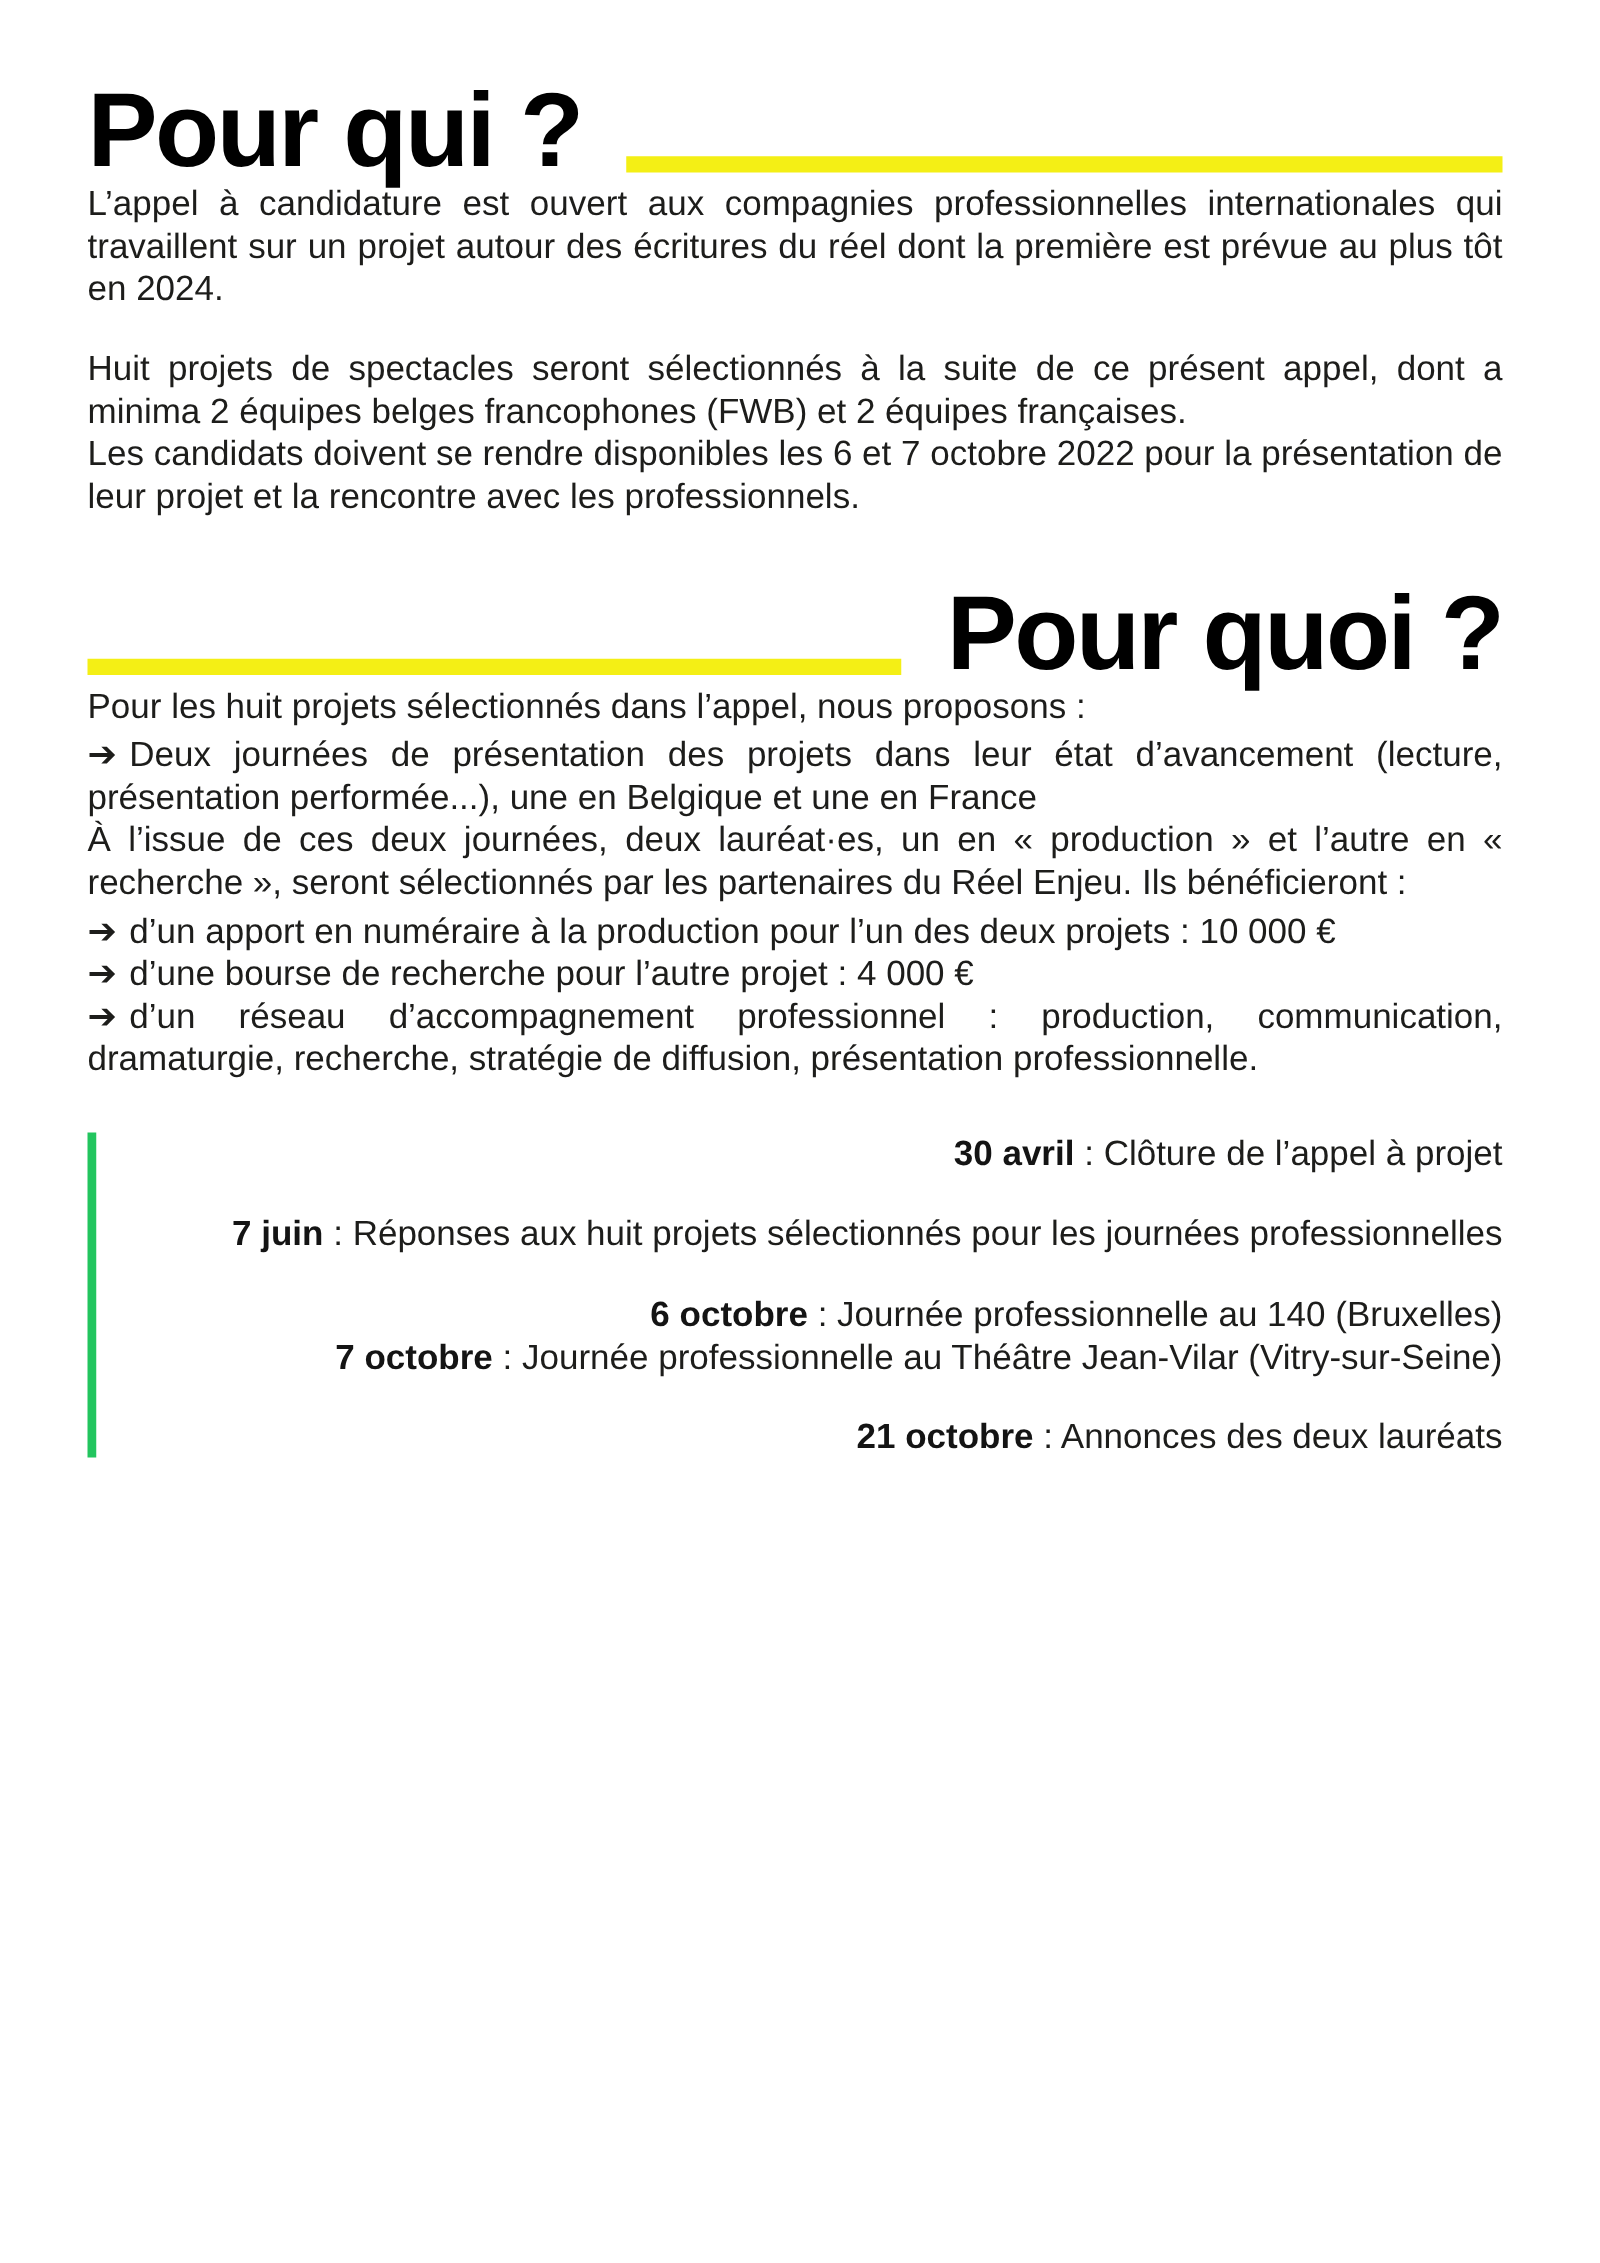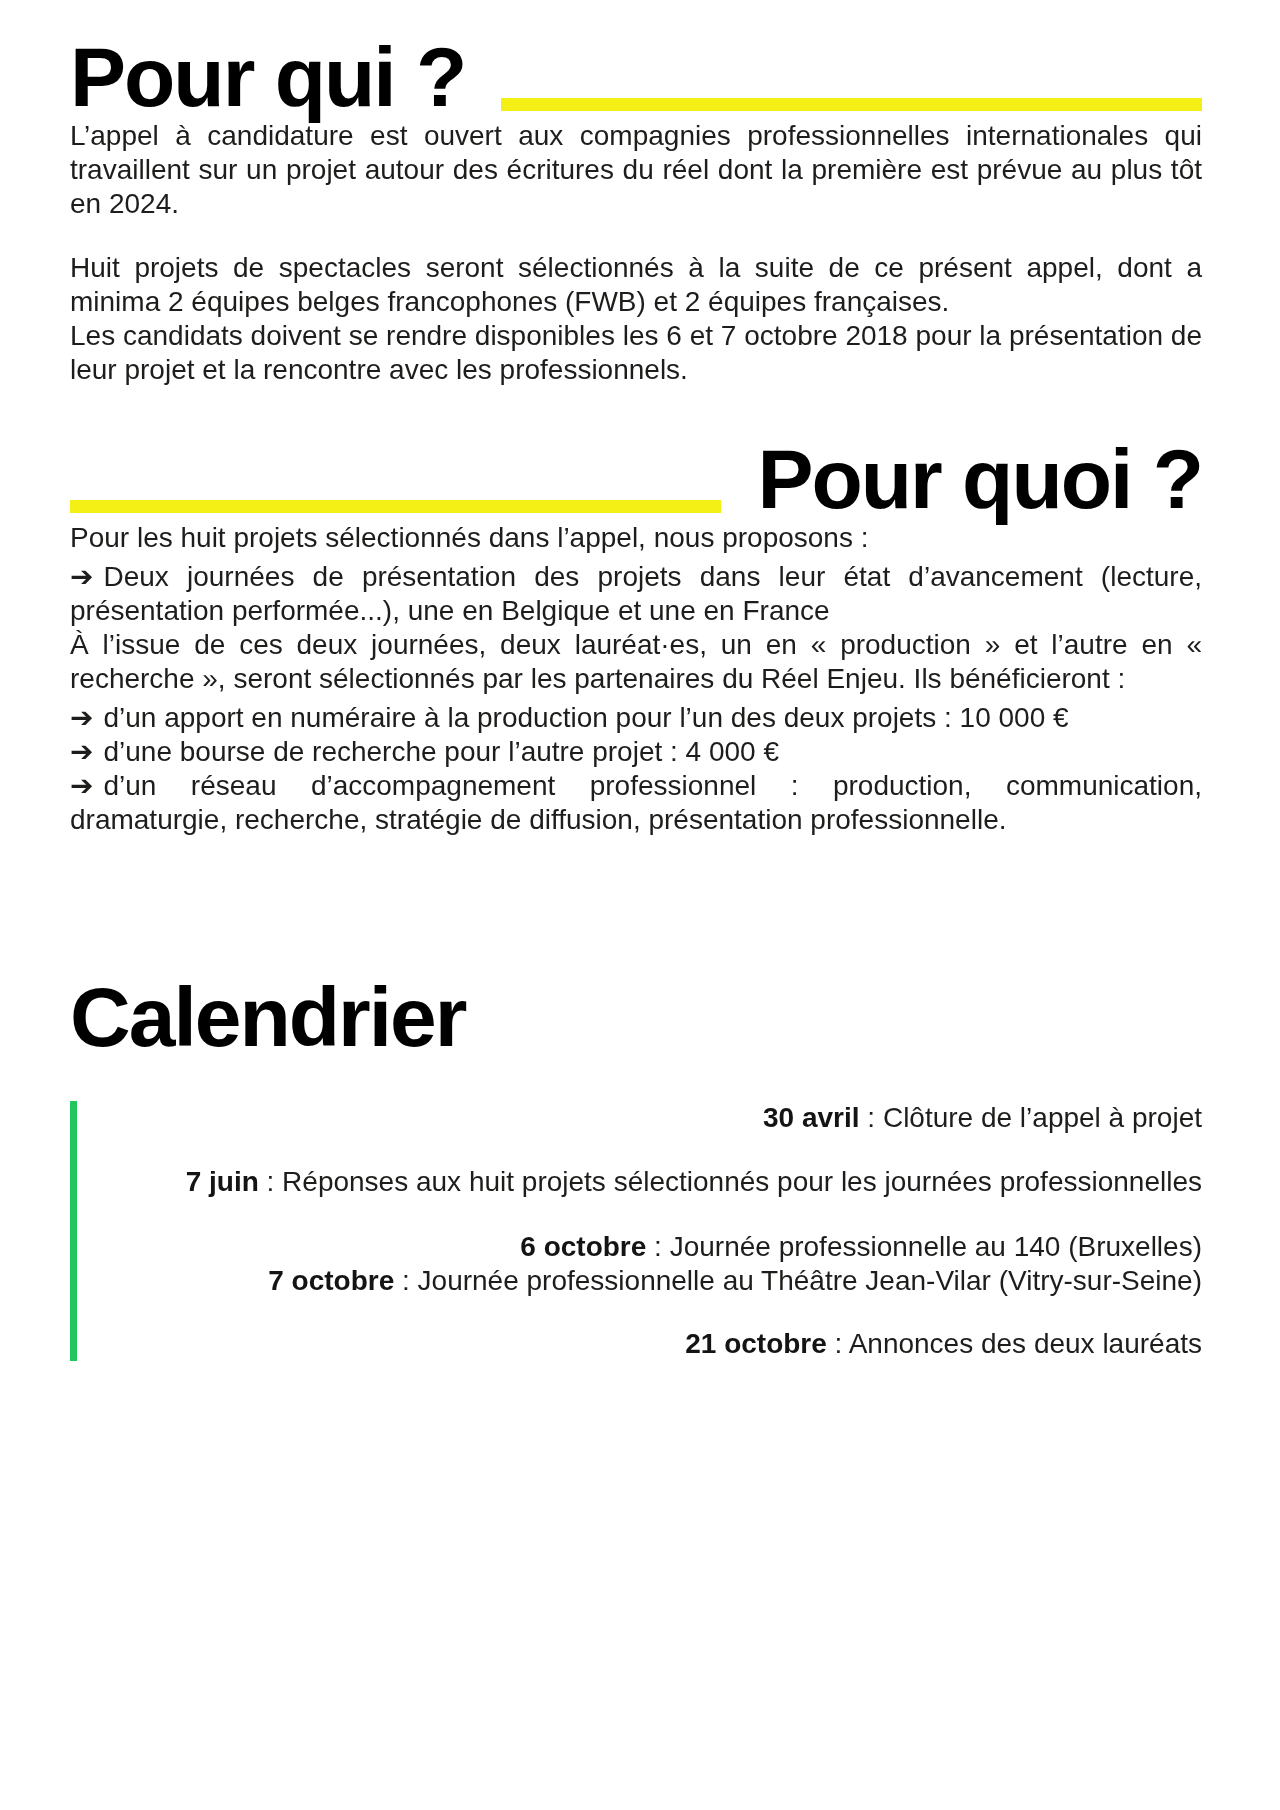--- a/index.html
+++ b/index.html
@@ -26,21 +26,21 @@
     line-height: 1;
     font-weight: bold;
     letter-spacing: -2px;
     color: #000000;
     white-space: nowrap;
   }
   .sec-head {
     display: flex;
     align-items: flex-end;
   }
-  .sec-head-1 { margin-top: 35px; }
+  .sec-head-1 { margin-top: 62px; }
   .sec-head-2 { margin-top: 50px; }
   .rule {
     flex: 1;
     height: 13px;
     background: #f4ef15;
     margin-bottom: 8px;
   }
   .rule-right { margin-left: 36px; }
   .rule-left  { margin-right: 36px; }
   p.body {
@@ -85,21 +85,21 @@
 
   <header class="sec-head sec-head-1">
     <h1>Pour qui ?</h1>
     <div class="rule rule-right"></div>
   </header>
 
   <p class="body para1">L’appel à candidature est ouvert aux compagnies professionnelles internationales qui travaillent sur un projet autour des écritures du réel dont la première est prévue au plus tôt en 2024.</p>
 
   <div class="para-group">
     <p class="body">Huit projets de spectacles seront sélectionnés à la suite de ce présent appel, dont a minima 2 équipes belges francophones (FWB) et 2 équipes françaises.</p>
-    <p class="body">Les candidats doivent se rendre disponibles les 6 et 7 octobre 2018 pour la présentation de leur projet et la rencontre avec les professionnels.</p>
+    <p class="body">Les candidats doivent se rendre disponibles les 6 et 7 octobre 2022 pour la présentation de leur projet et la rencontre avec les professionnels.</p>
   </div>
 
   <header class="sec-head sec-head-2">
     <div class="rule rule-left"></div>
     <h1>Pour quoi ?</h1>
   </header>
 
   <p class="body intro">Pour les huit projets sélectionnés dans l’appel, nous proposons :</p>
 
   <div class="bullets">
@@ -107,21 +107,20 @@
   </div>
 
   <p class="body middle-para">À l’issue de ces deux journées, deux lauréat·es, un en « production » et l’autre en « recherche », seront sélectionnés par les partenaires du Réel Enjeu. Ils bénéficieront :</p>
 
   <div class="bullets">
     <p class="body bullet"><span class="arrow">➔</span><span>d’un apport en numéraire à la production pour l’un des deux projets : 10 000 €</span></p>
     <p class="body bullet"><span class="arrow">➔</span><span>d’une bourse de recherche pour l’autre projet : 4 000 €</span></p>
     <p class="body bullet"><span class="arrow">➔</span><span>d’un réseau d’accompagnement professionnel : production, communication, dramaturgie, recherche, stratégie de diffusion, présentation professionnelle.</span></p>
   </div>
 
-  <h1 class="calendrier-title">Calendrier</h1>
 
   <ul class="timeline">
     <li><span class="date">30 avril</span><span class="sep"> : </span><span class="desc">Clôture de l’appel à projet</span></li>
     <li class="ev-gap"><span class="date">7 juin</span><span class="sep"> : </span><span class="desc">Réponses aux huit projets sélectionnés pour les journées professionnelles</span></li>
     <li class="ev-gap-sm"><span class="date">6 octobre</span><span class="sep"> : </span><span class="desc">Journée professionnelle au 140 (Bruxelles)</span></li>
     <li><span class="date">7 octobre</span><span class="sep"> : </span><span class="desc">Journée professionnelle au Théâtre Jean-Vilar (Vitry-sur-Seine)</span></li>
     <li class="ev-gap-last"><span class="date">21 octobre</span><span class="sep"> : </span><span class="desc">Annonces des deux lauréats</span></li>
   </ul>
 
 </div>

